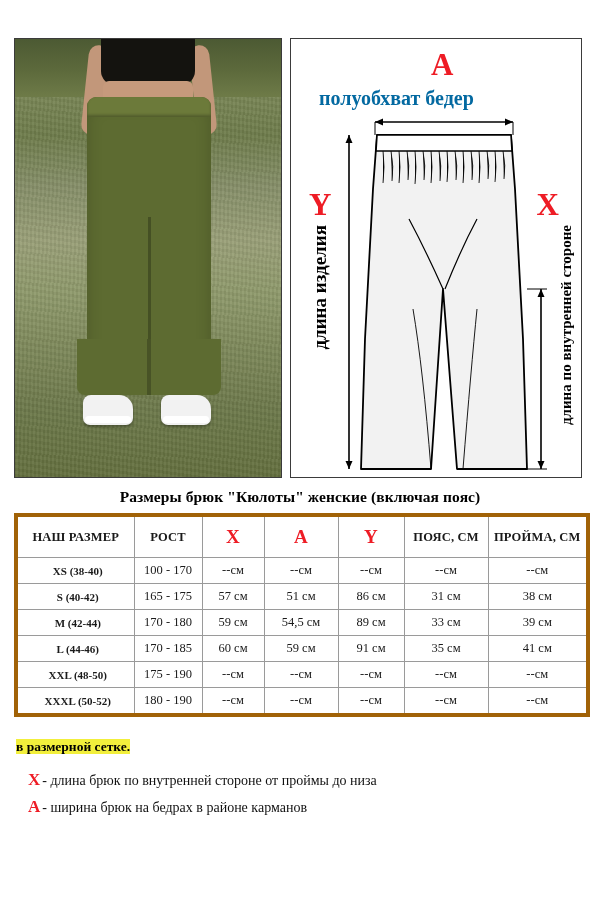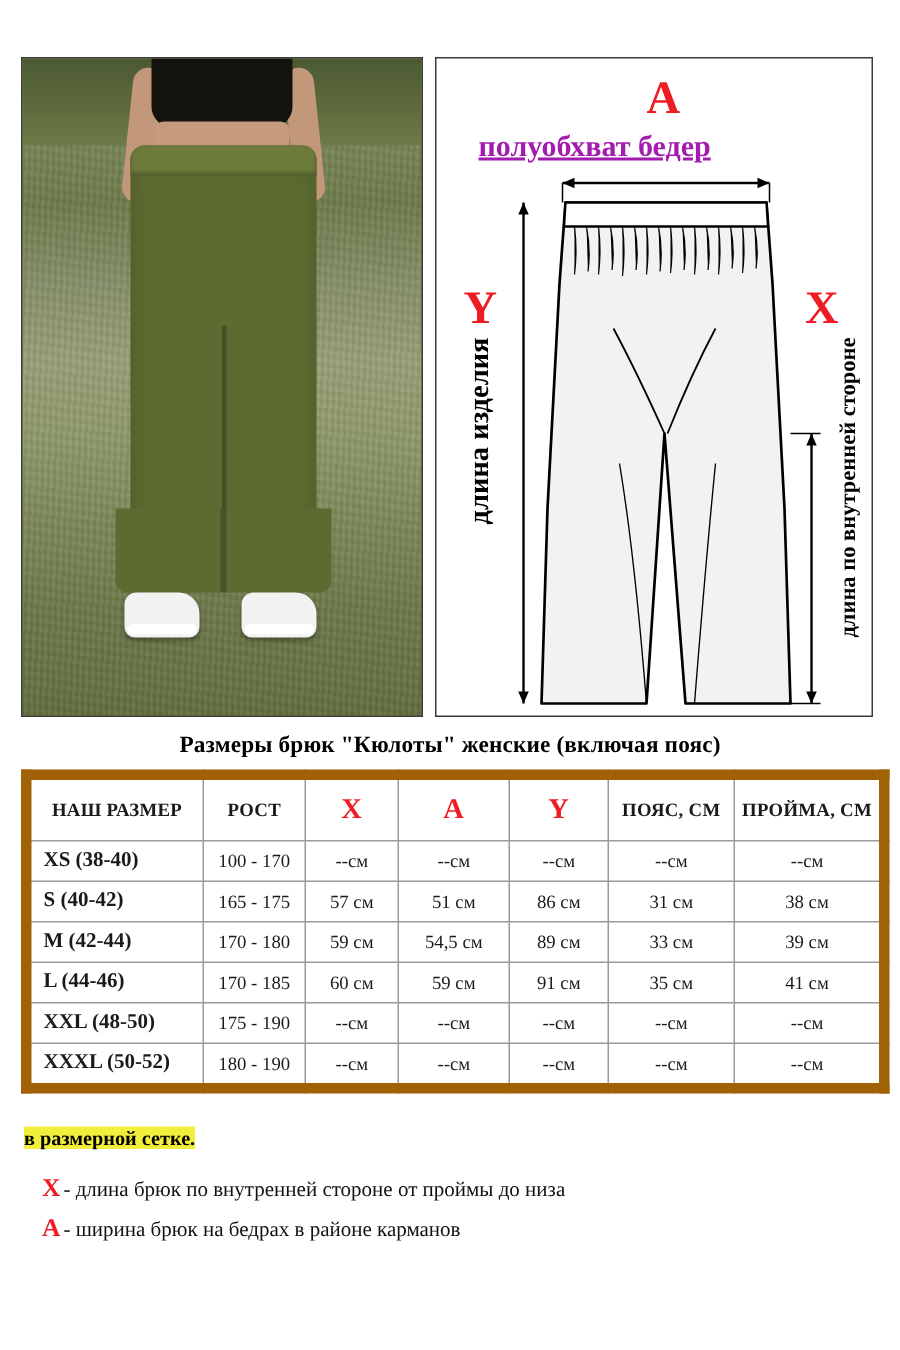--- a/index.html
+++ b/index.html
@@ -176,22 +176,21 @@
     color: #ee1c25;
     font-family: "Liberation Serif", serif;
   }
   .lbl-A {
     left: 140px; top: 8px;
     font-size: 31px;
   }
   .lbl-A-text {
     left: 28px; top: 48px;
     font-size: 20px;
-    color: #a21caf;
-    text-decoration: underline;
+    color: #0369a1;
   }
   .lbl-Y {
     left: 18px; top: 148px;
     font-size: 31px;
   }
   .lbl-Y-text {
     left: 18px; top: 186px;
     font-size: 19px;
     color: #000;
     writing-mode: vertical-rl;
@@ -219,21 +218,21 @@
     font-weight: bold;
     font-size: 15.5px;
     padding: 10px 0 7px;
     letter-spacing: .1px;
   }
 
   
   table.size-table {
     width: 572px;
     border-collapse: collapse;
-    border: 7px solid #a16207;
+    border: 4px solid #a16207;
     table-layout: fixed;
   }
   table.size-table th,
   table.size-table td {
     border: 1px solid #9a9a9a;
     font-size: 12.5px;
     padding: 5px 4px;
     text-align: center;
     color: #1a1a1a;
   }
@@ -242,24 +241,24 @@
     font-size: 12.5px;
     height: 30px;
     letter-spacing: .2px;
   }
   table.size-table thead th.big {
     font-size: 19px;
     color: #ee1c25;
     font-weight: bold;
   }
   table.size-table tbody td:first-child {
-    text-align: left;
+    text-align: center;
     padding-left: 8px;
     font-weight: bold;
-    font-size: 14px;
+    font-size: 11px;
   }
   col.c-size { width: 118px; }
   col.c-rost { width: 68px; }
   col.c-x { width: 62px; }
   col.c-a { width: 74px; }
   col.c-y { width: 66px; }
   col.c-poyas { width: 84px; }
   col.c-proyma { width: 100px; }
 
   

